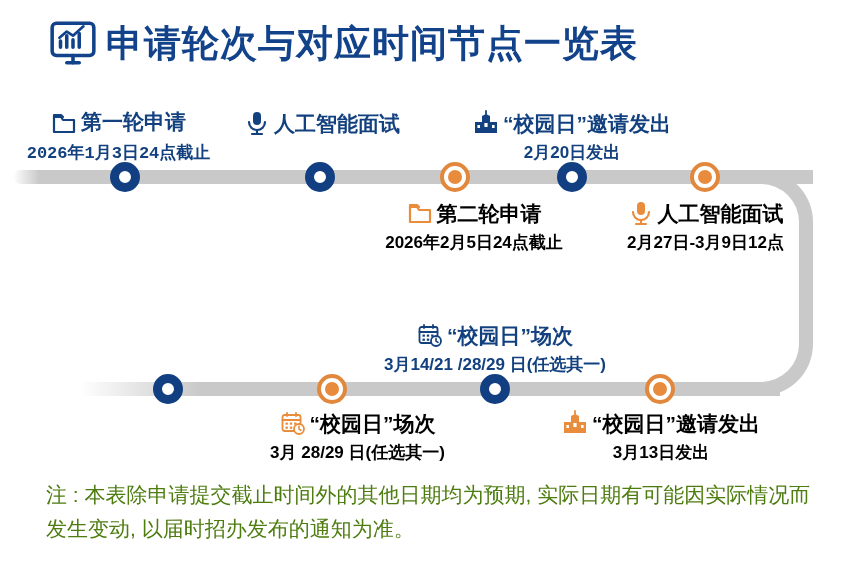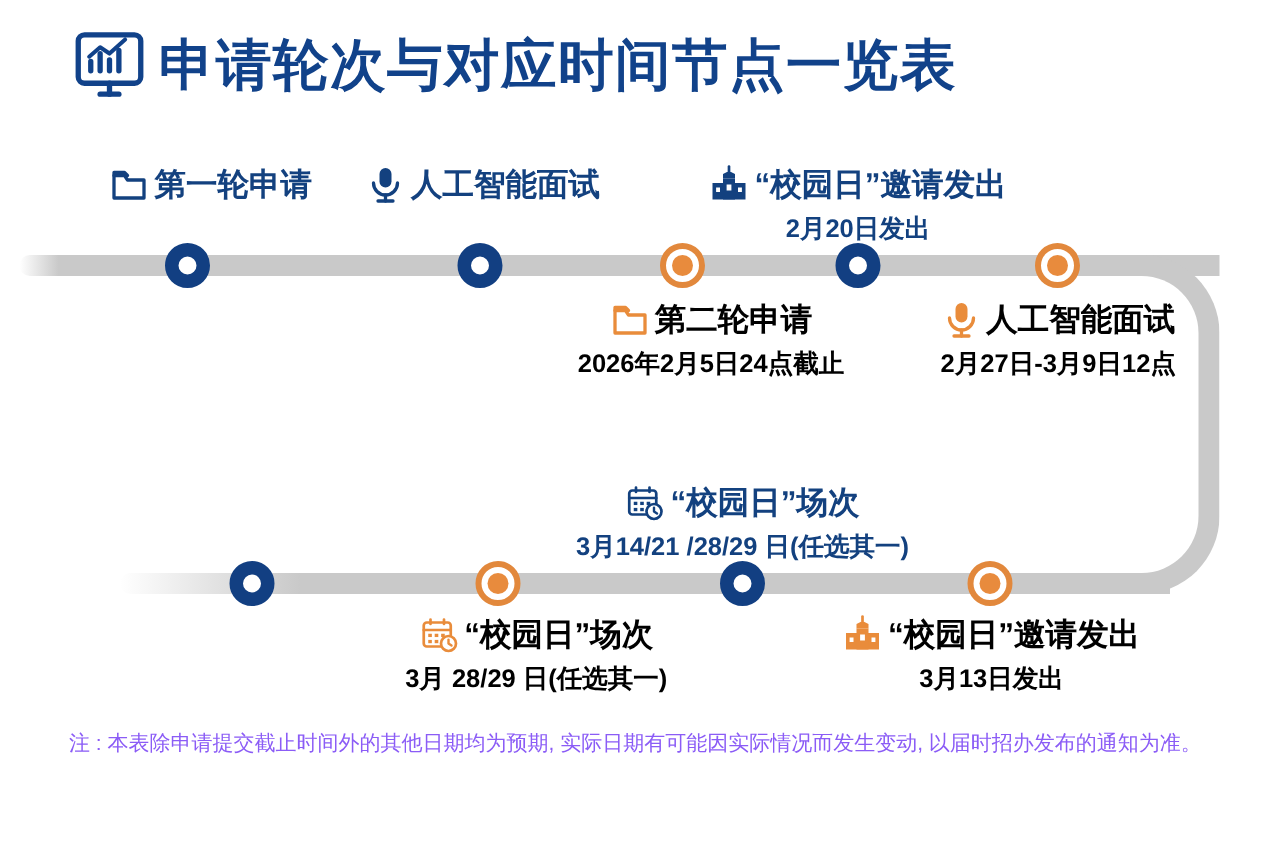--- a/index.html
+++ b/index.html
@@ -127,23 +127,23 @@
   .label.blue .name, .label.blue .sub { color: #13417f; }
   .label.orange .name, .label.orange .sub { color: #000000; }
   .ico { width: 26px; height: 26px; display:block; flex:0 0 auto; }
 
   
   #footnote {
     position: absolute;
     left: 46px;
     top: 478px;
     width: 770px;
-    font-size: 14px;
+    font-size: 21px;
     line-height: 34px;
-    color: #8b5cf6;
+    color: #4d7c0f;
     font-family: "Liberation Sans", "DejaVu Sans", sans-serif;
   }
 </style>
 </head>
 <body>
 
 <div id="title-bar">
   <span>
     <svg id="title-icon" viewBox="0 0 48 48" fill="none" stroke="#11428a" stroke-width="3.4" stroke-linecap="round" stroke-linejoin="round">
       <rect x="4" y="5" width="40" height="31" rx="4"></rect>
@@ -164,30 +164,31 @@
 <div class="node blue" style="left:305px; top:162px;"></div>
 <div class="node orange" style="left:440px; top:162px;"></div>
 <div class="node blue" style="left:557px; top:162px;"></div>
 <div class="node orange" style="left:690px; top:162px;"></div>
 
 <div class="node blue" style="left:153px; top:374px;"></div>
 <div class="node orange" style="left:317px; top:374px;"></div>
 <div class="node blue" style="left:480px; top:374px;"></div>
 <div class="node orange" style="left:645px; top:374px;"></div>
 
-<div class="label blue" style="left:38px; top:110px; width:205px;">
+<div class="label blue" style="left:16px; top:110px; width:205px;font-family:Liberation Mono, monospace;">
   <div class="head">
     <span>
       <svg class="ico" viewBox="0 0 26 26" fill="none" stroke="#13417f" stroke-width="2.2" stroke-linejoin="round" stroke-linecap="round">
         <path d="M3 7h7l2 3h11v12H3z"></path>
         <path d="M3 7v-2h7l2 2"></path>
       </svg>
     </span>
     <span class="name">第一轮申请</span>
   </div>
+  <div class="sub">2026年1月3日24点截止</div>
 </div>
 
 <div class="label blue" style="left:238px; top:110px; width:168px;">
   <div class="head">
     <span>
       <svg class="ico" viewBox="0 0 26 26" fill="none" stroke="#13417f" stroke-width="2.2" stroke-linecap="round" stroke-linejoin="round">
         <rect x="9" y="2" width="8" height="13" rx="4" fill="#13417f" stroke="none"></rect>
         <path d="M5 12a8 8 0 0 0 16 0"></path>
         <path d="M13 20v4"></path>
         <path d="M8 24h10"></path>

